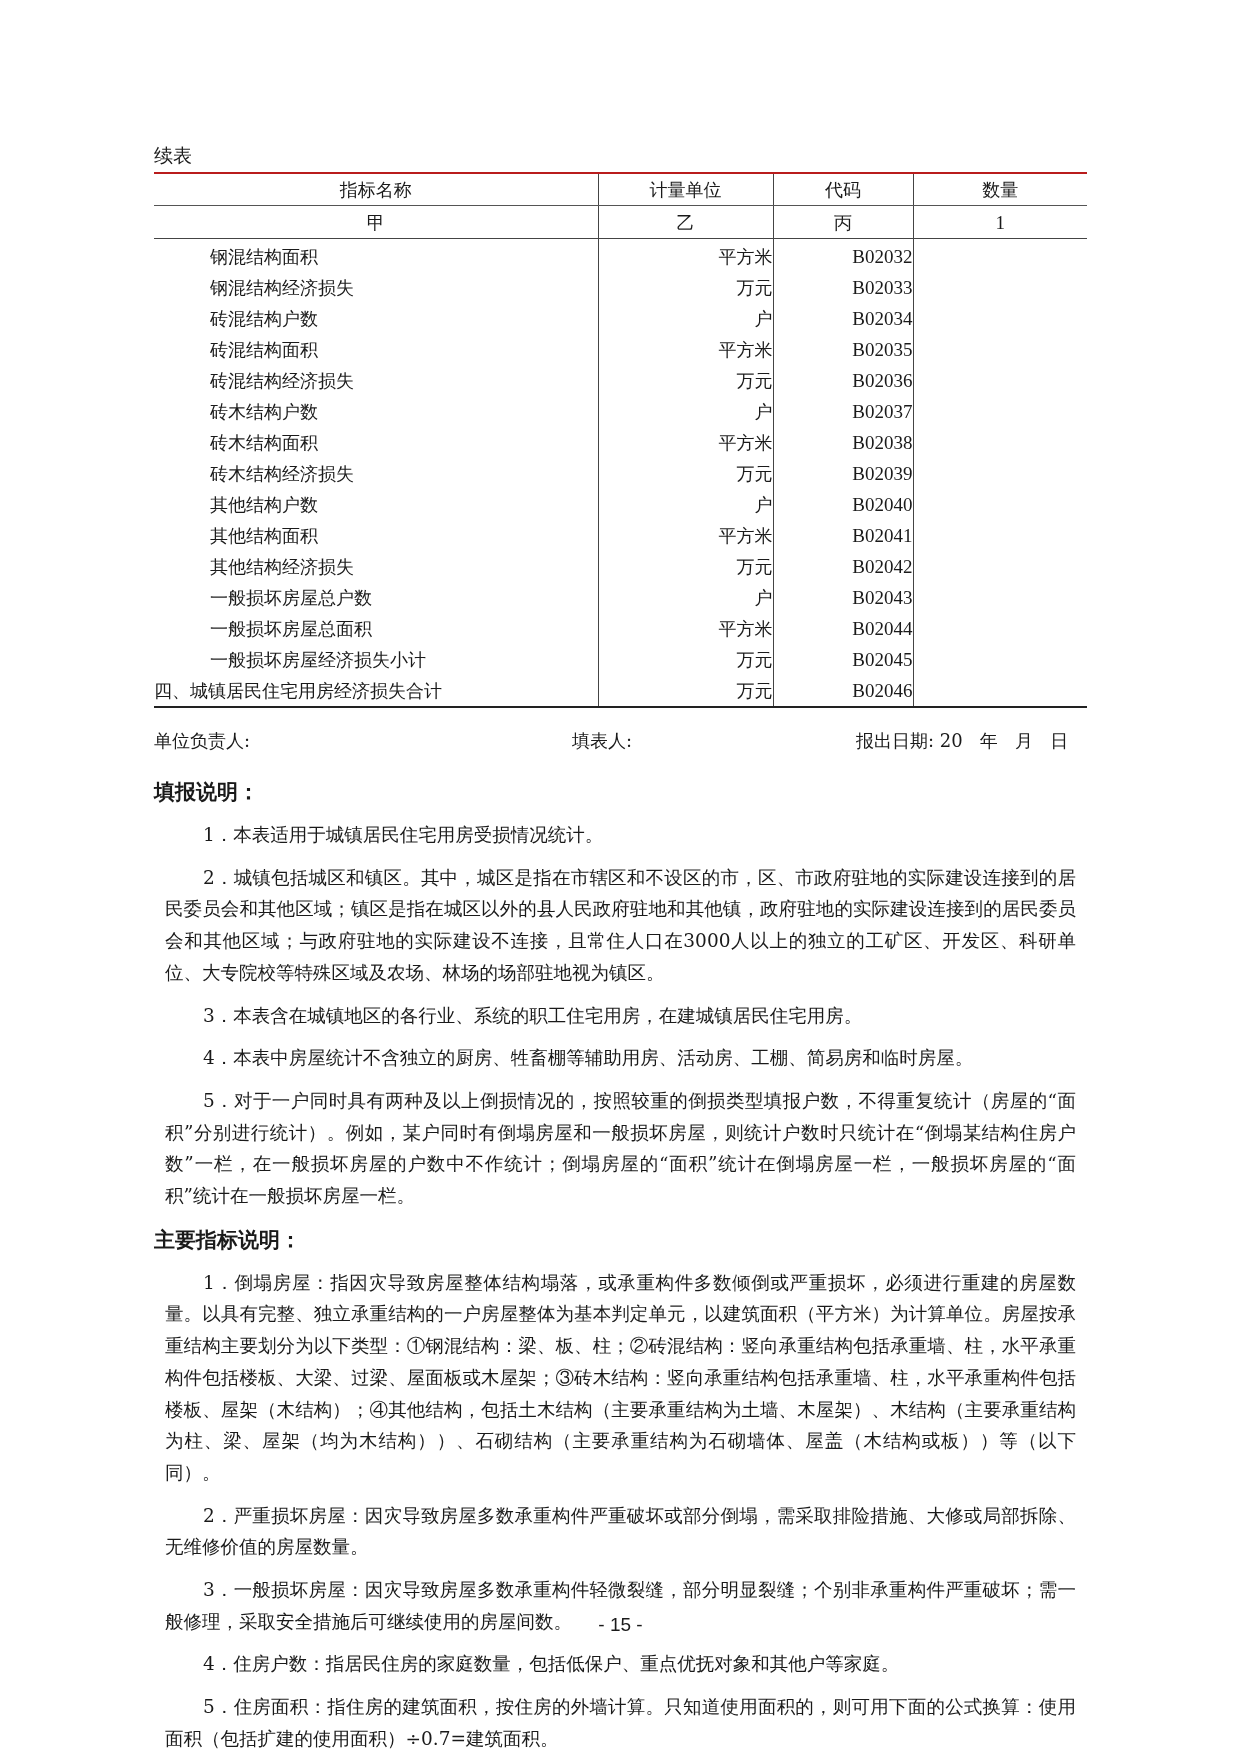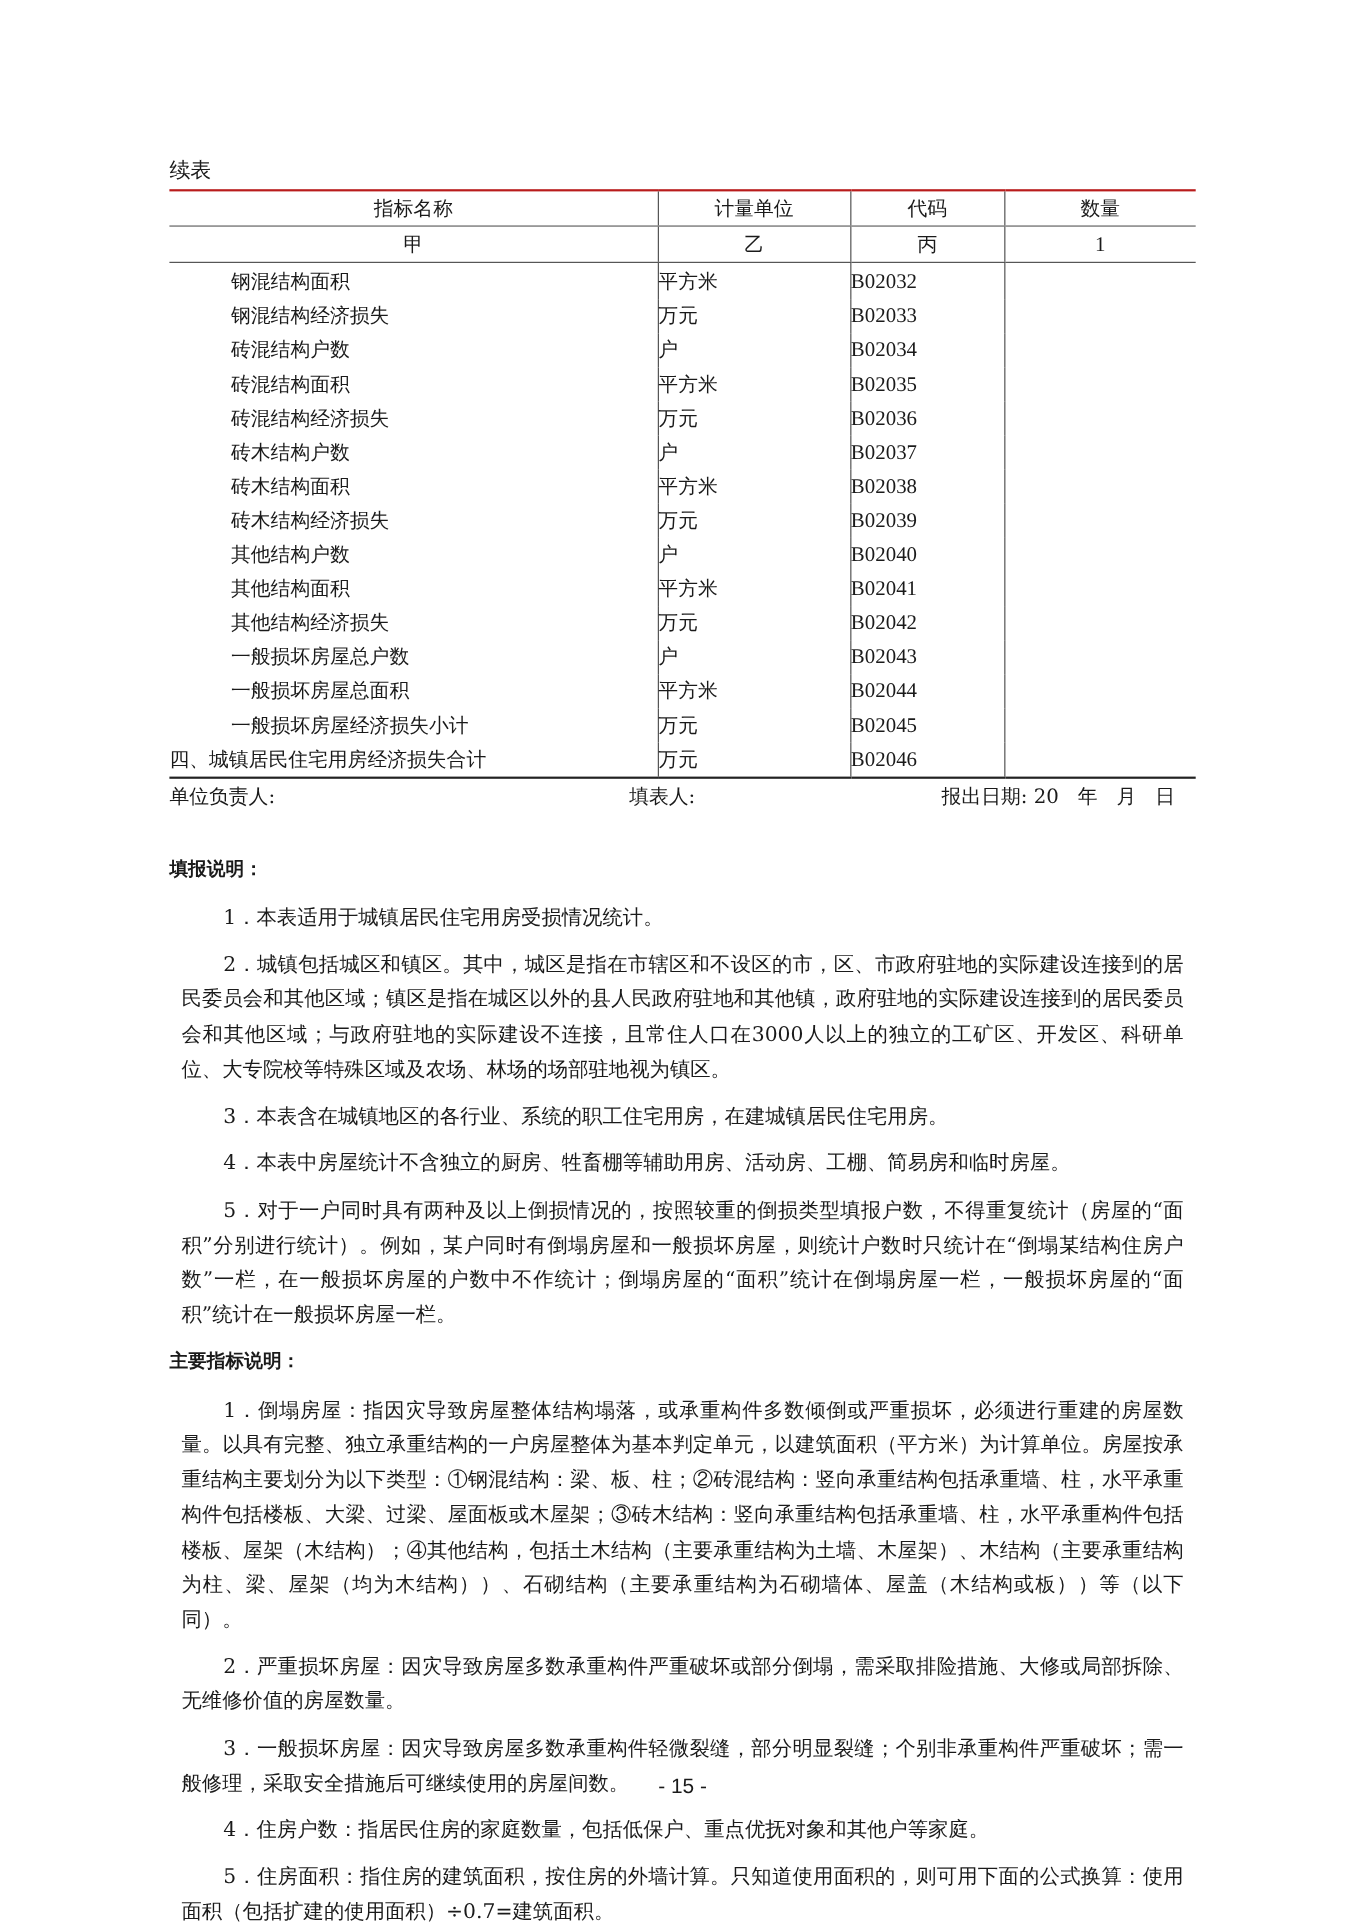--- a/index.html
+++ b/index.html
@@ -20,38 +20,38 @@
   table.stat th, table.stat td {
     padding: 0; height: 31px; line-height: 31px; font-weight: normal;
   }
   table.stat thead tr.h1 th { height: 31px; border-top: 2px solid #b91c1c; border-bottom: 1.5px solid #555; }
   table.stat thead tr.h2 th { height: 32px; border-bottom: 1.5px solid #444; }
   table.stat col.c1 { width: 444px; }
   table.stat col.c2 { width: 175px; }
   table.stat col.c3 { width: 140px; }
   table.stat col.c4 { width: 174px; }
   table.stat .vl { border-left: 1.5px solid #444; margin-left: 34px; }
-  table.stat td { text-align: left; }
+  table.stat td { text-align: right; }
   table.stat td.name { text-align: left; padding-left: 56px; }
   table.stat td.name.top { padding-left: 0; }
   table.stat tbody tr:first-child td { padding-top: 2px; }
   table.stat tbody tr:last-child td { border-bottom: 2.5px solid #222; }
   table.stat .code { font-family: "Liberation Serif", "DejaVu Serif", serif; font-size: 19px; }
   .sign {
     position: absolute; top: 709px; left: 154px; width: 933px; height: 32px;
     font-size: 18px; line-height: 32px;
   }
-  .sign span { position: absolute; top: 0; white-space: pre; }
+  .sign span { position: absolute; top: 16px; white-space: pre; }
   .notes {
     position: absolute; left: 154px; top: 775px; width: 933px;
     font-size: 18.5px; line-height: 31.7px; text-align: justify;
   }
   .notes h3 {
-    margin: 0; font-size: 17px; font-weight: bold; line-height: 33px;
-    font-family: Liberation Mono, monospace;
+    margin: 0; font-size: 21px; font-weight: bold; line-height: 33px;
+    font-family: Liberation Sans, sans-serif;
   }
   .notes p { margin: 11px; text-indent: 2.05em; }
   .pageno {
     position: absolute; top: 1614px; left: 0; width: 1241px; text-align: center;
     font-size: 19px; font-family: Liberation Sans, sans-serif;
   }
 </style>
 </head>
 <body>
 

